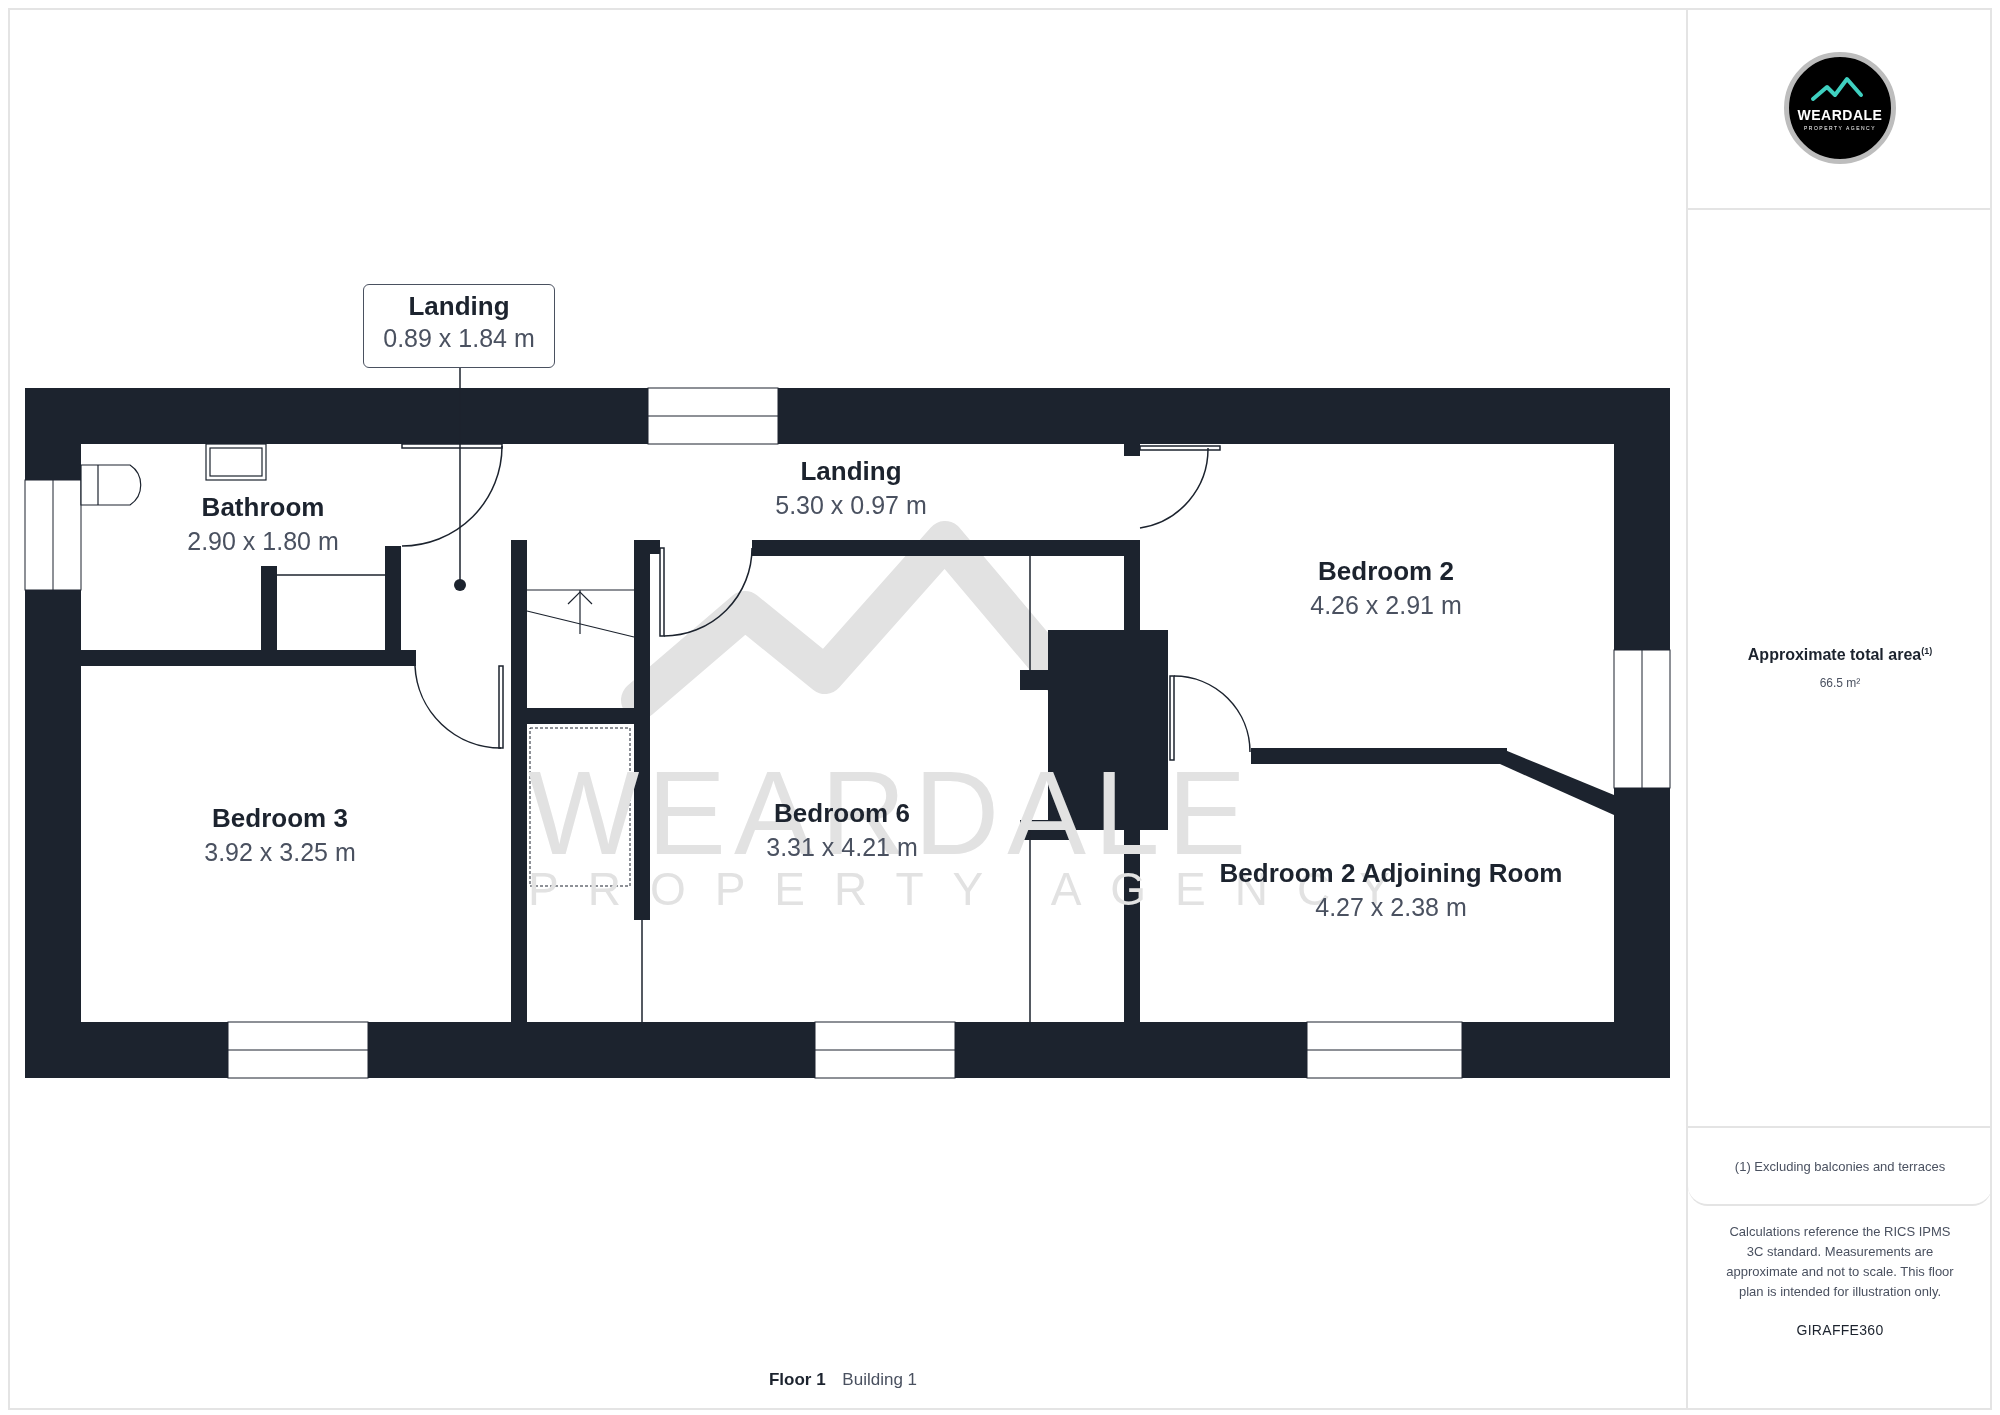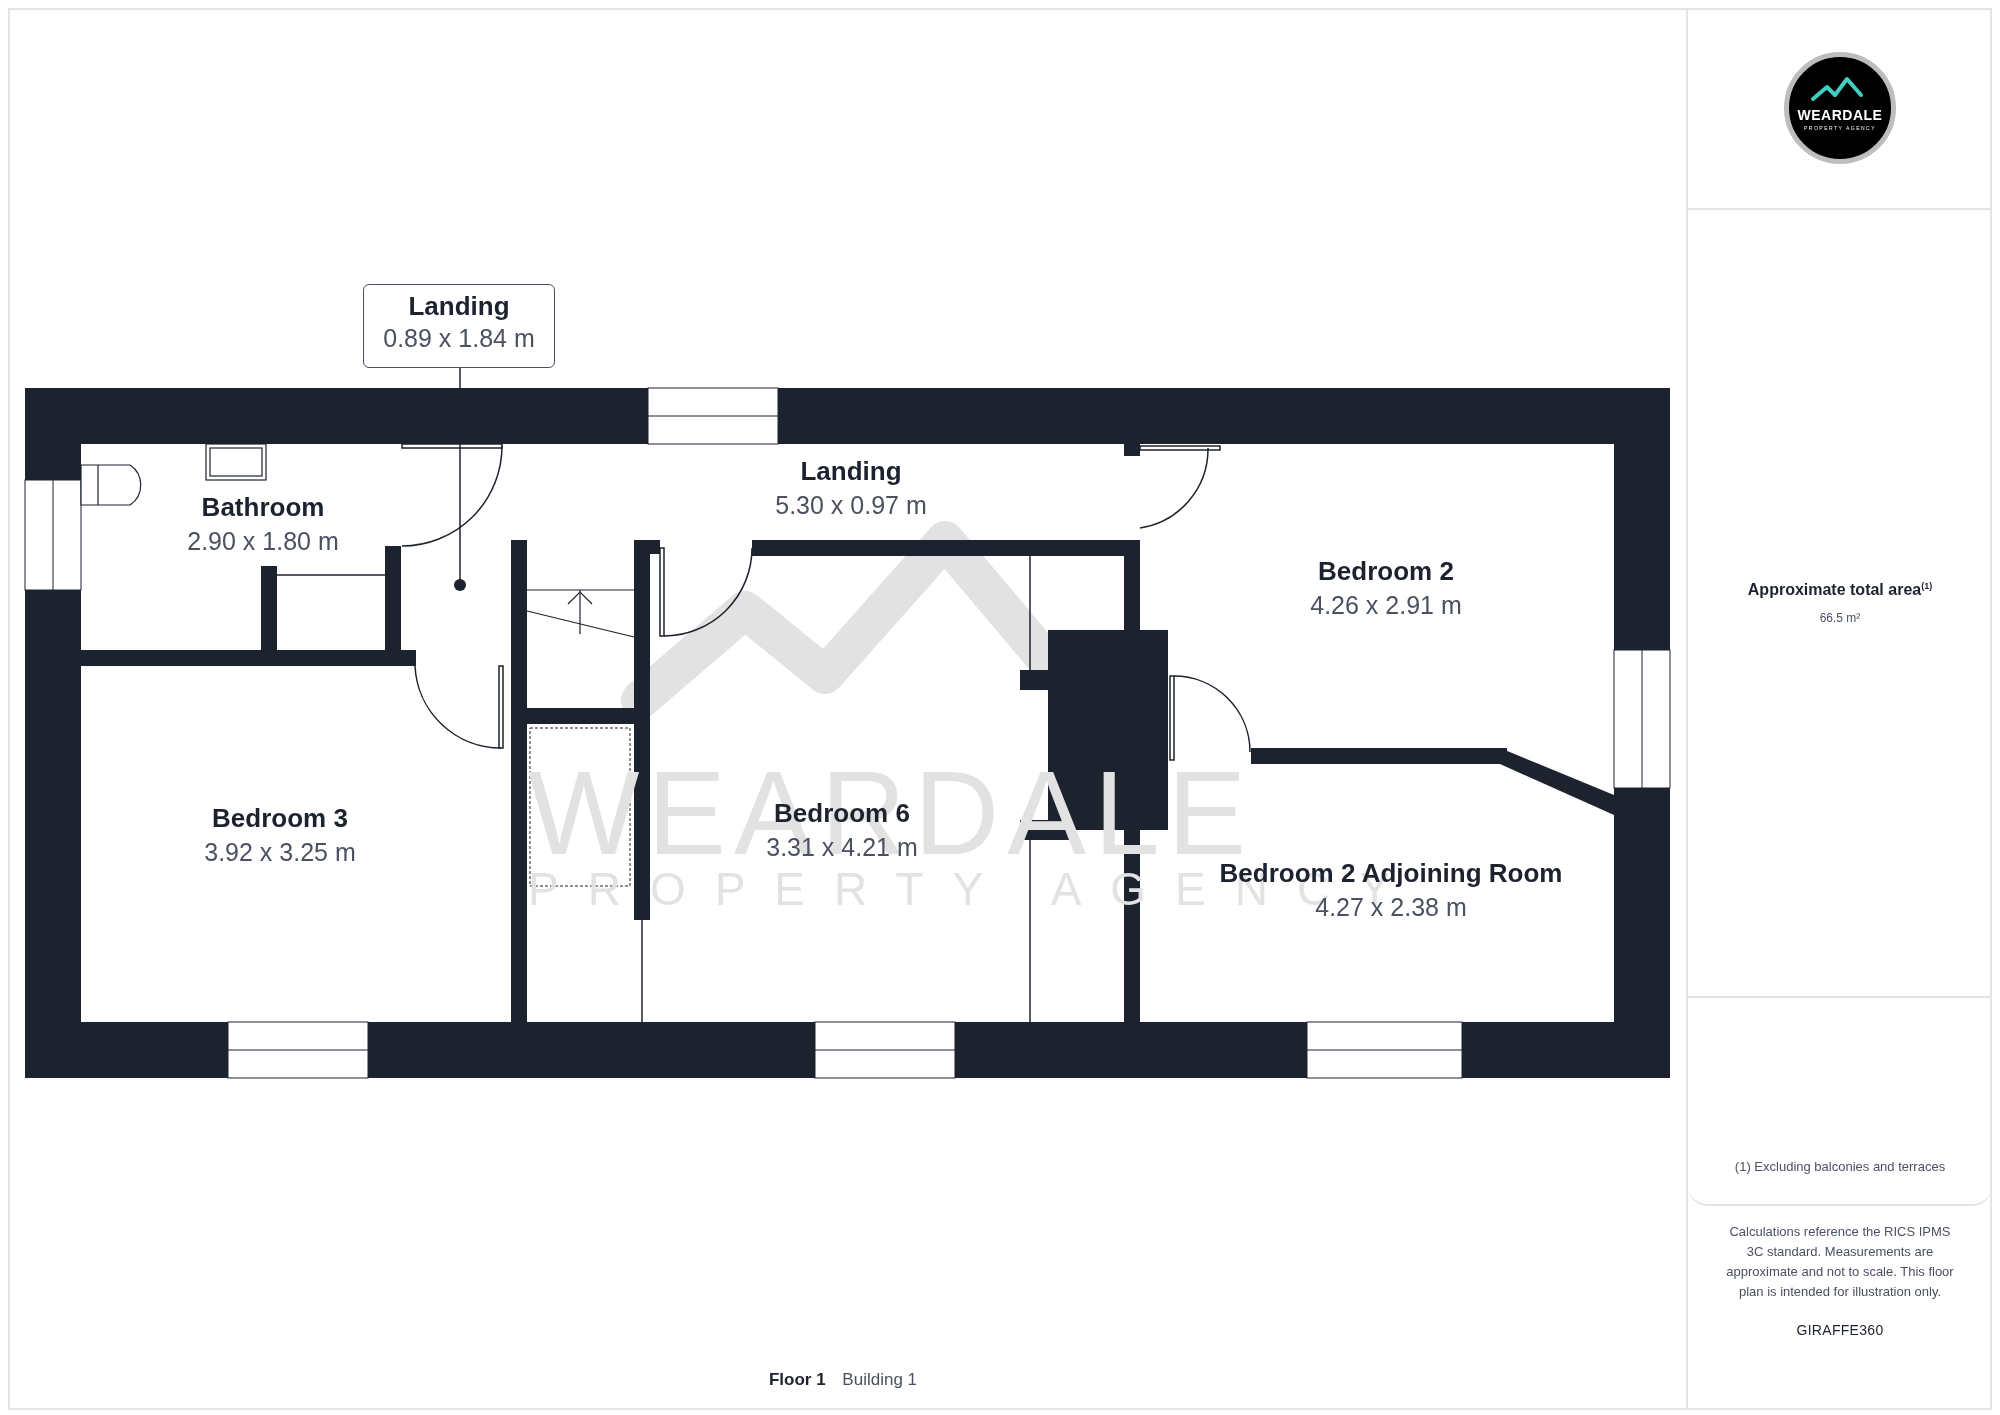--- a/index.html
+++ b/index.html
@@ -6,21 +6,21 @@
   body { width: 2000px; height: 1415px; position: relative; overflow: hidden;
          font-family: "Liberation Sans", "DejaVu Sans", sans-serif; color: #1c232e; }
   .page-frame { position: absolute; left: 8px; top: 8px; width: 1984px; height: 1402px;
                 border: 2px solid #e4e4e4; box-sizing: border-box; }
   .side-panel { position: absolute; left: 1686px; top: 8px; width: 306px; height: 1402px;
                 border-left: 2px solid #e4e4e4; box-sizing: border-box; }
   .side-section { position: absolute; left: 0; width: 100%; box-sizing: border-box;
                   border-bottom: 2px solid #e4e4e4; display: flex; flex-direction: column;
                   align-items: center; justify-content: center; text-align: center; }
   .logo-section { top: 0; height: 202px; }
-  .area-section { top: 202px; height: 788px; }
+  .area-section { top: 202px; height: 918px; }
   .note-section { top: 1120px; height: 78px; border-radius: 20px; }
   .disclaimer-section { top: 1198px; height: 204px; border-bottom: none; justify-content: flex-start; padding-top: 16px; }
   .logo { width: 112px; height: 112px; border-radius: 50%; background: #000;
           border: 5px solid #bdbdbd; box-sizing: border-box; position: relative; }
   .logo svg { position: absolute; left: 0; top: 0; }
   .area-title { font-weight: bold; font-size: 16px; color: #1c232e; }
   .area-title sup { font-size: 9px; }
   .area-value { font-size: 12px; color: #4a5160; margin-top: 12px; }
   .note { font-size: 13px; color: #4a5160; }
   .disclaimer { font-size: 13px; color: #4a5160; line-height: 20px; width: 240px; }

